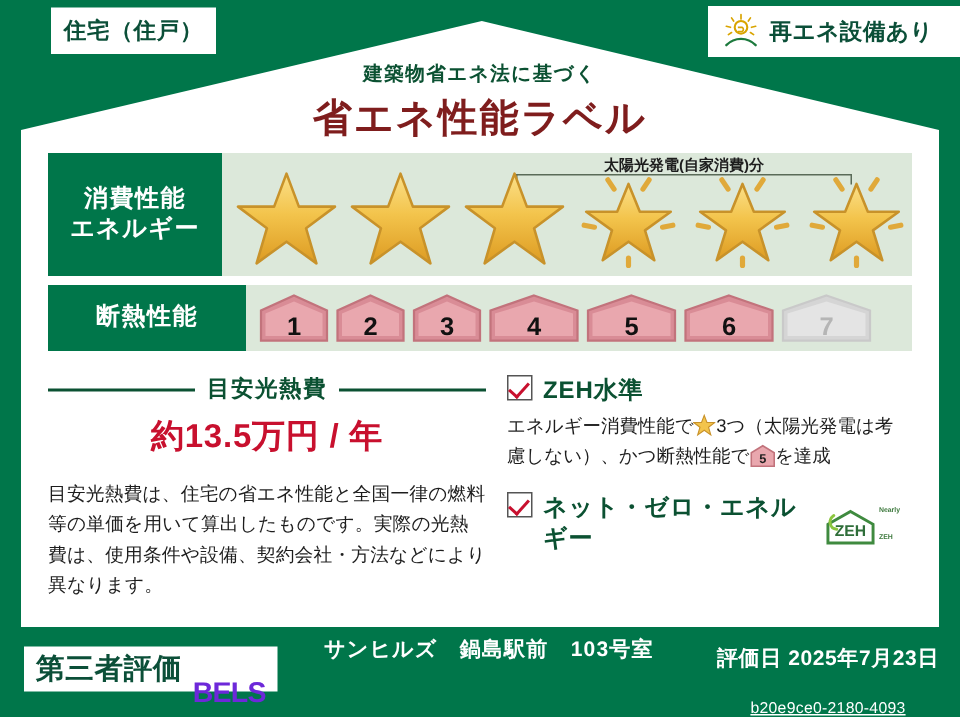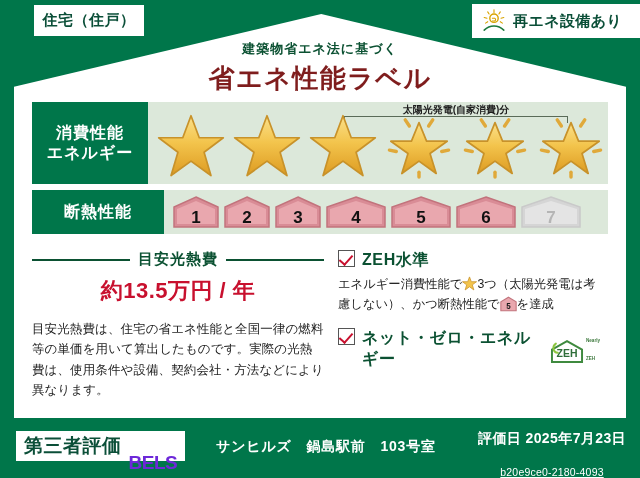--- a/index.html
+++ b/index.html
@@ -139,21 +139,21 @@
   
   .footer { position: absolute; left: 0; top: 424px; width: 640px; height: 54px; }
   .bels-box {
     position: absolute; left: 16px; top: 7px;
     height: 30px; background: #ffffff; padding: 0 8px;
     display: flex; align-items: center; gap: 7px;
   }
   .bels-jp { color: #0b4f38; font-size: 19px; font-weight: bold; letter-spacing: 0.5px; }
   .bels-en { color: #6d28d9; font-size: 19px; font-weight: bold; letter-spacing: -0.5px; margin-top: 34px; }
   .bels-addr {
-    position: absolute; left: 216px; top: 14px;
+    position: absolute; left: 216px; top: 0;
     color: #ffffff; font-size: 14px; font-weight: bold; letter-spacing: 0.8px;
   }
   .eval-date {
     position: absolute; right: 14px; top: 6px; text-align: center;
   }
   .eval-date .d { color: #ffffff; font-size: 14px; font-weight: bold; letter-spacing: 0.4px; }
   .eval-date .id { color: #ffffff; font-size: 10.5px; margin-top: 18px; letter-spacing: 0.2px; text-decoration: underline; }
 </style>
 </head>
 <body>

